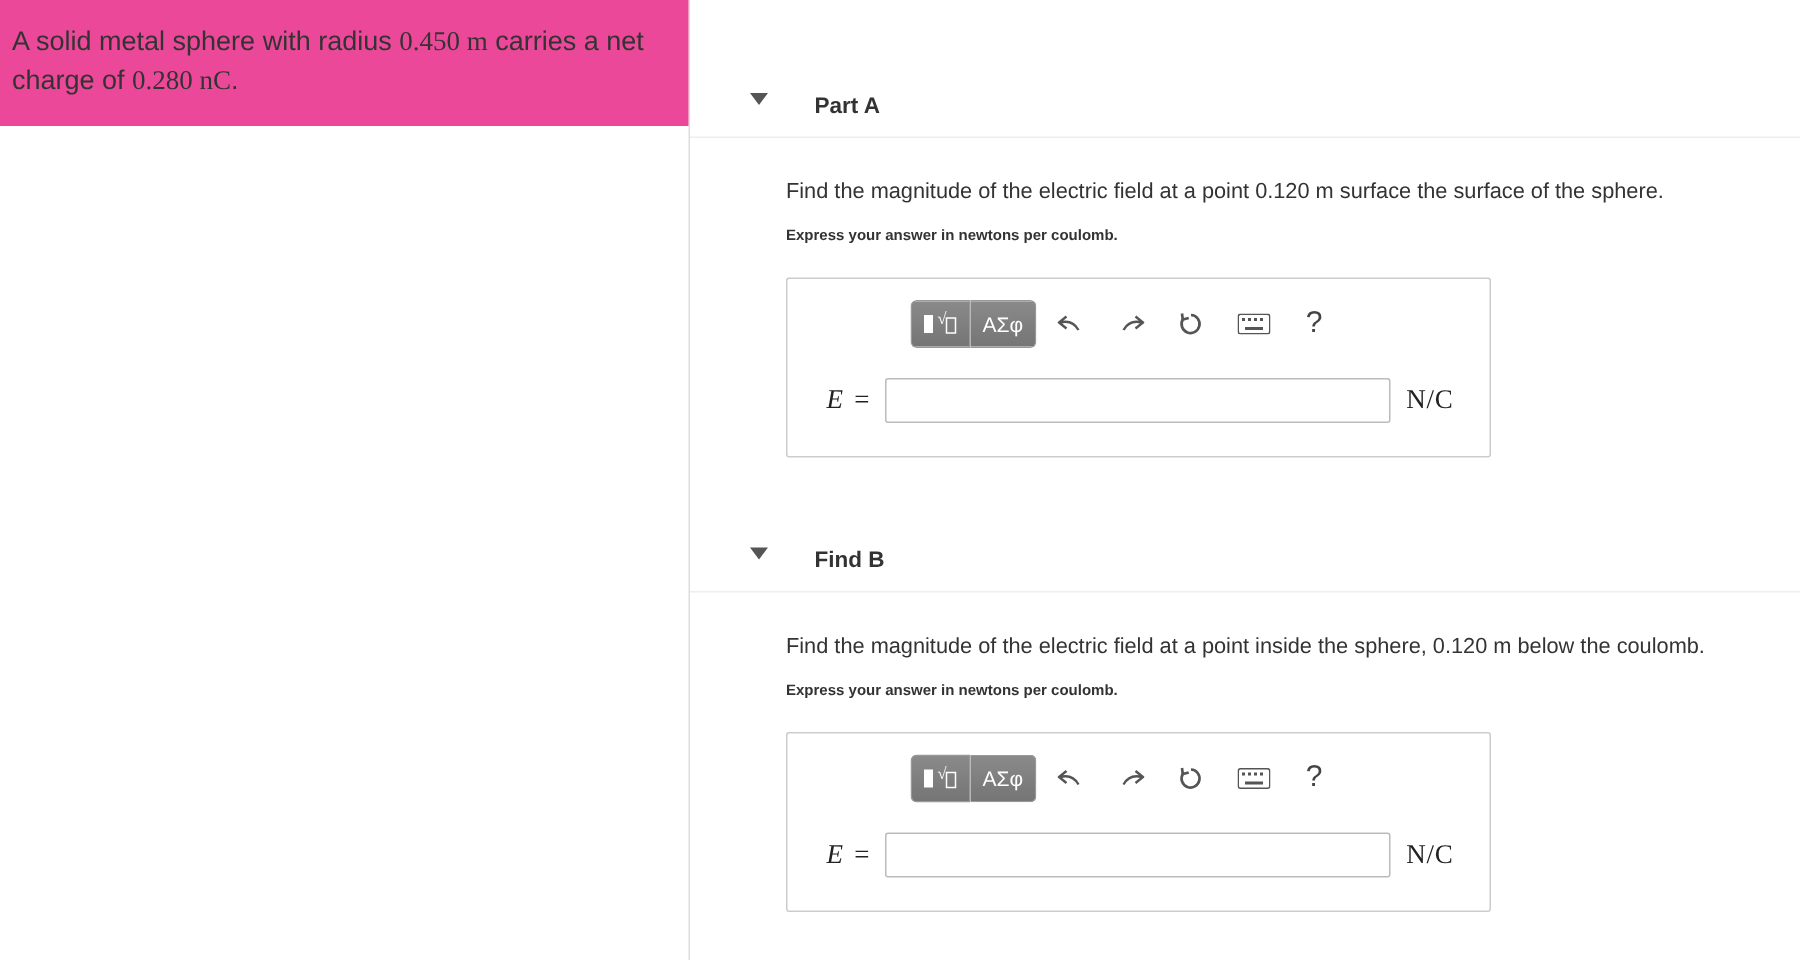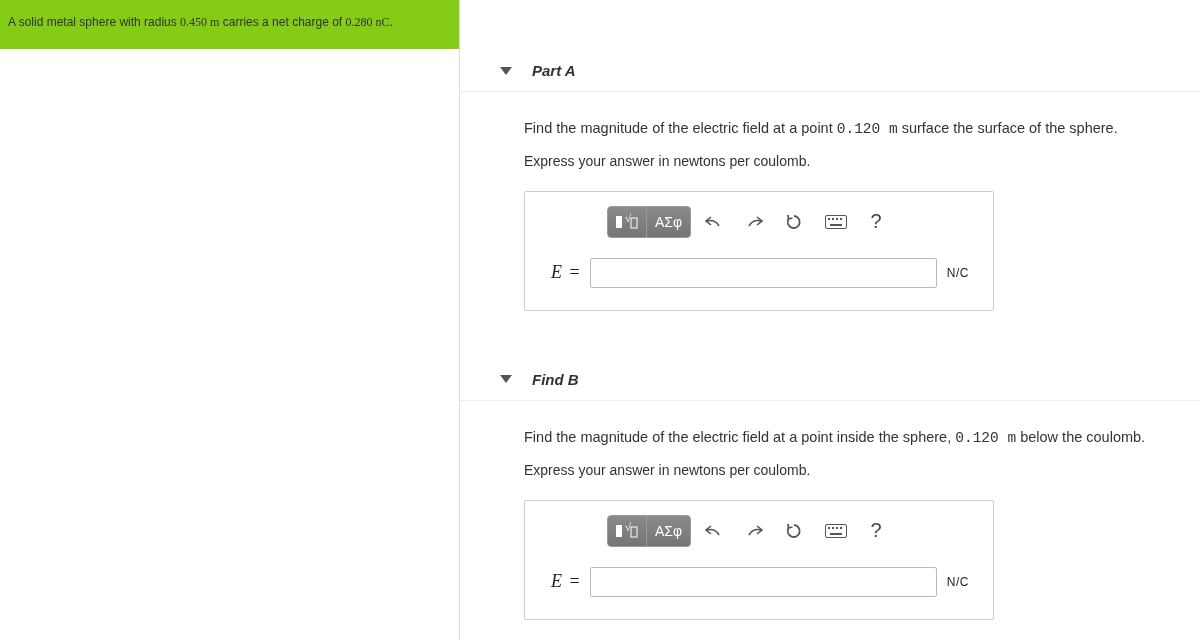--- a/index.html
+++ b/index.html
@@ -11,42 +11,41 @@
     width: 1200px;
     height: 640px;
     display: flex;
   }
   .left-col {
     width: 460px;
     border-right: 1px solid #ddd;
     padding: 0;
   }
   .problem-statement {
-    background: #84cc16;
+    background: #ec4899;
     padding: 14px 12px 18px 8px;
-    font-size: 12px;
+    font-size: 18px;
     color: #333;
     line-height: 1.45;
   }
   .problem-statement .m { font-family: 'Times New Roman', serif; }
   .right-col {
     flex: 1;
     padding-top: 50px;
   }
   .part {
     margin-bottom: 0;
   }
   .part-header {
     display: flex;
-    align-items: center;
-    gap: 20px;
+    align-items: flex-start;
+    gap: 31px;
     padding: 12px 40px 12px 40px;
     border-bottom: 1px solid #eee;
     cursor: pointer;
-    font-style: italic;
   }
   .part-header .caret {
     width: 0; height: 0;
     border-left: 6px solid transparent;
     border-right: 6px solid transparent;
     border-top: 8px solid #555;
   }
   .part-header .label {
     font-weight: bold;
     font-size: 15px;
@@ -54,24 +53,24 @@
   }
   .part-body {
     padding: 26px 40px 48px 64px;
   }
   .prompt-line {
     font-size: 14.5px;
     color: #333;
     margin-bottom: 12px;
     line-height: 1.5;
   }
-  .prompt-line .m { font-family: Liberation Mono, monospace; }
+  .prompt-line .m { font-family: Liberation Sans, sans-serif; }
   .instruction {
-    font-weight: normal;
-    font-size: 14px;
+    font-weight: bold;
+    font-size: 10px;
     color: #333;
     margin-bottom: 22px;
   }
   .answer-box {
     border: 1px solid #ccc;
     border-radius: 2px;
     padding: 14px 24px 22px 26px;
     width: 470px;
   }
   .toolbar {
@@ -124,22 +123,22 @@
   .lhs .eq { font-style: normal; margin-left:3px;}
   .answer-input {
     flex: 1;
     height: 30px;
     border: 1px solid #bbb;
     border-radius: 2px;
     padding: 0 6px;
     font-size: 15px;
   }
   .units {
-    font-family: Liberation Sans, sans-serif;
-    font-size: 12px;
+    font-family: Liberation Serif, serif;
+    font-size: 18px;
     color: #222;
     font-style: normal;
     letter-spacing: 0.5px;
   }
   .help-q {
     font-size: 20px;
     color: #555;
   }
 </style>
 </head>

